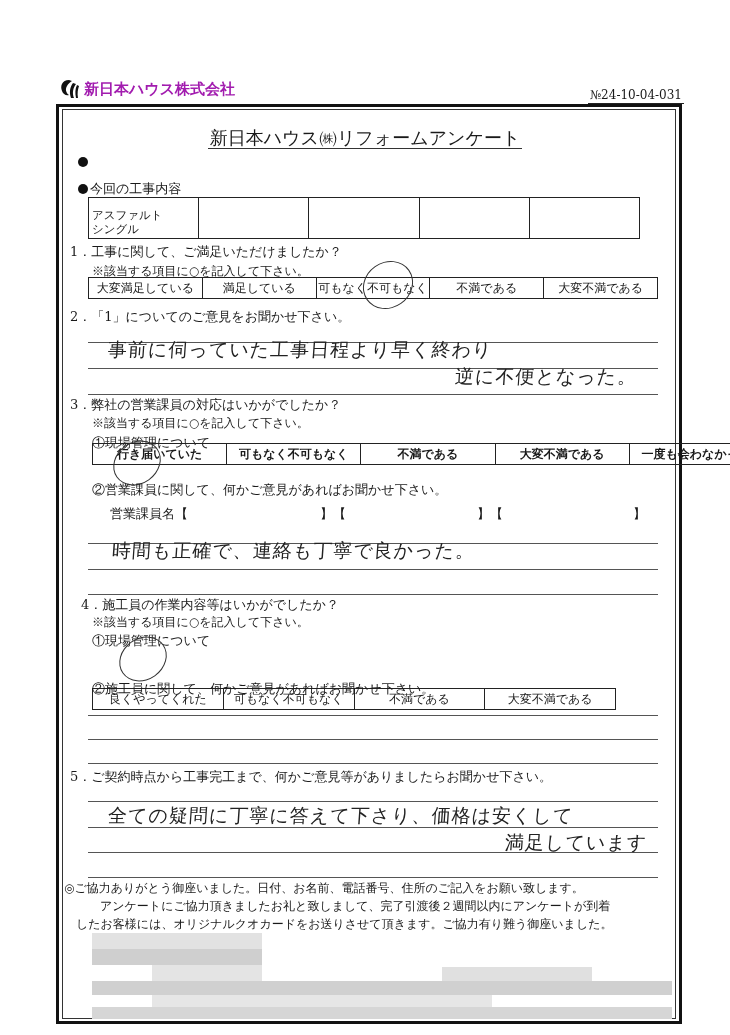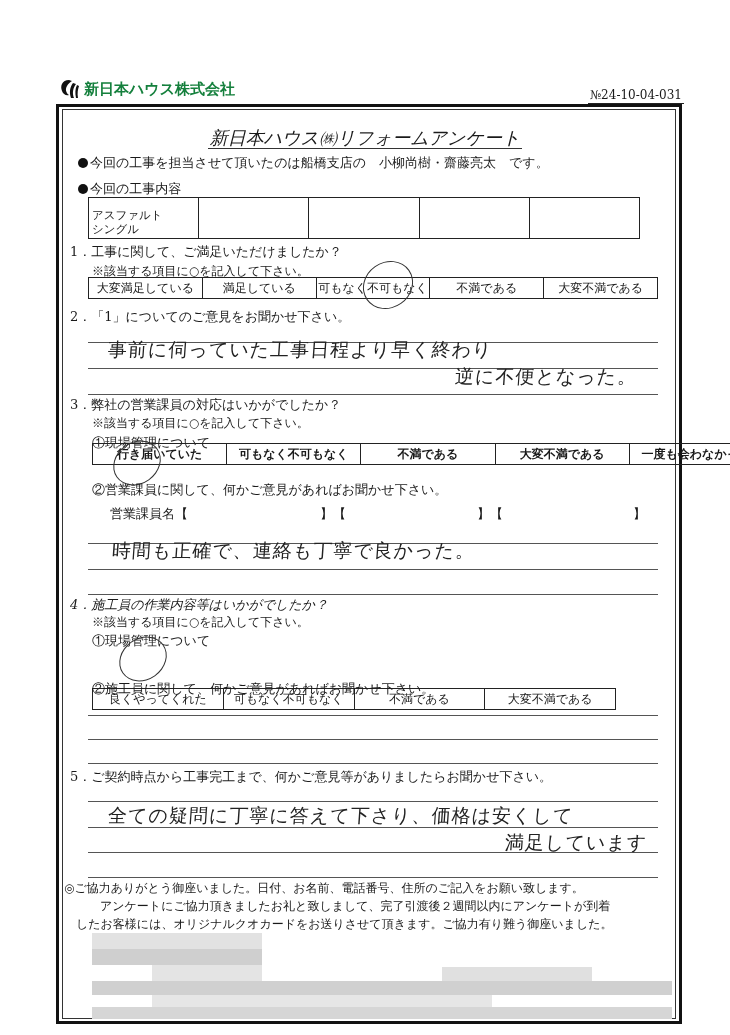--- a/index.html
+++ b/index.html
@@ -4,25 +4,25 @@
 <style>
   html, body { margin:0; padding:0; }
   body {
     width:730px; height:1035px; background:#ffffff; position:relative; overflow:hidden;
     font-family:"DejaVu Serif", "Liberation Serif", serif; color:#1a1a1a;
   }
   .abs { position:absolute; }
   .logo { left:58px; top:78px; display:flex; align-items:center; gap:4px; }
   .logo-mark { width:22px; height:22px; position:relative; }
   .logo-mark svg { width:22px; height:22px; display:block; }
-  .logo-text { font-family:"DejaVu Sans", sans-serif; font-weight:bold; font-size:15px; letter-spacing:0px; color:#15803d;text-align:right; }
+  .logo-text { font-family:"DejaVu Sans", sans-serif; font-weight:bold; font-size:15px; letter-spacing:0px; color:#a21caf;text-align:right; }
   .docno { right:46px; top:88px; font-size:12px; border-bottom:1px solid #222; padding:0 2px 1px 2px; font-family:"DejaVu Serif", serif; }
   .frame-outer { left:56px; top:104px; width:626px; height:920px; border:3px solid #111; box-sizing:border-box; }
   .frame-inner { left:62px; top:109px; width:614px; height:910px; border:1px solid #333; box-sizing:border-box; }
-  .title { left:0; width:730px; top:126px; text-align:center; font-size:18px;font-style:italic; }
+  .title { left:0; width:730px; top:126px; text-align:center; font-size:18px; }
   .title span { border-bottom:1.5px solid #333; padding:0 2px; }
   .line { font-size:13px; white-space:nowrap; }
   .small { font-size:12px; white-space:nowrap; }
   .bullet { display:inline-block; width:10px; height:10px; border-radius:50%; background:#111; margin-right:2px; vertical-align:-1px; }
   table.opt { border-collapse:collapse; font-size:12px; table-layout:fixed; }
   table.opt td { border:1px solid #222; text-align:center; height:20px; padding:0; white-space:nowrap; overflow:hidden; }
   table.work { border-collapse:collapse; table-layout:fixed; }
   table.work td { border:1px solid #222; height:38px; font-size:11.5px; vertical-align:bottom; padding:0 0 2px 3px; line-height:14px; }
   .rule { height:0; border-top:1px solid #555; left:88px; width:570px; }
   .hand { font-family:"DejaVu Sans", sans-serif; font-size:19px; color:#222; white-space:nowrap; letter-spacing:1px; transform:skewX(-4deg); }
@@ -43,21 +43,21 @@
   <span class="logo-text">新日本ハウス株式会社</span>
 </div>
 <div class="abs docno">№24-10-04-031</div>
 
 <div class="abs frame-outer"></div>
 <div class="abs frame-inner"></div>
 
 <div class="abs title"><span>新日本ハウス㈱リフォームアンケート</span></div>
 
 <div class="abs line" style="left:78px; top:154px;">
-  <span class="bullet"></span><span>今回の工事を担当させて頂いたのは船橋支店の　小柳尚樹・齋藤亮太　です。</span>
+  <span class="bullet"></span>
 </div>
 <div class="abs line" style="left:78px; top:180px;">
   <span class="bullet"></span><span>今回の工事内容</span>
 </div>
 
 <table class="abs work" style="left:88px; top:197px; width:552px;">
   <tbody>
       <tr>
     <td style="width:20%;"><span>アスファルト<br>シングル</span></td>
     <td style="width:20%;"></td>
@@ -108,21 +108,21 @@
 <div class="abs line" style="left:92px; top:481px;">②営業課員に関して、何かご意見があればお聞かせ下さい。</div>
 <div class="abs line" style="left:110px; top:505px;">営業課員名【</div>
 <div class="abs line" style="left:320px; top:505px;">】【</div>
 <div class="abs line" style="left:477px; top:505px;">】【</div>
 <div class="abs line" style="left:633px; top:505px;">】</div>
 <div class="abs rule" style="top:543px;"></div>
 <div class="abs rule" style="top:569px;"></div>
 <div class="abs rule" style="top:594px;"></div>
 <div class="abs hand" style="left:112px; top:538px;">時間も正確で、連絡も丁寧で良かった。</div>
 
-<div class="abs line" style="left:70px; top:596px;font-style:italic;">4．施工員の作業内容等はいかがでしたか？</div>
+<div class="abs line" style="left:81px; top:596px;">4．施工員の作業内容等はいかがでしたか？</div>
 <div class="abs small" style="left:92px; top:614px;">※該当する項目に○を記入して下さい。</div>
 <div class="abs line" style="left:92px; top:632px;">①現場管理について</div>
 <table class="abs opt" style="left:92px; top:688px; width:524px;border-radius:10px;">
   <tbody>
       <tr>
     <td style="width:25%;">良くやってくれた</td>
     <td style="width:25%;">可もなく不可もなく</td>
     <td style="width:25%;">不満である</td>
     <td style="width:25%;">大変不満である</td>
   </tr>

